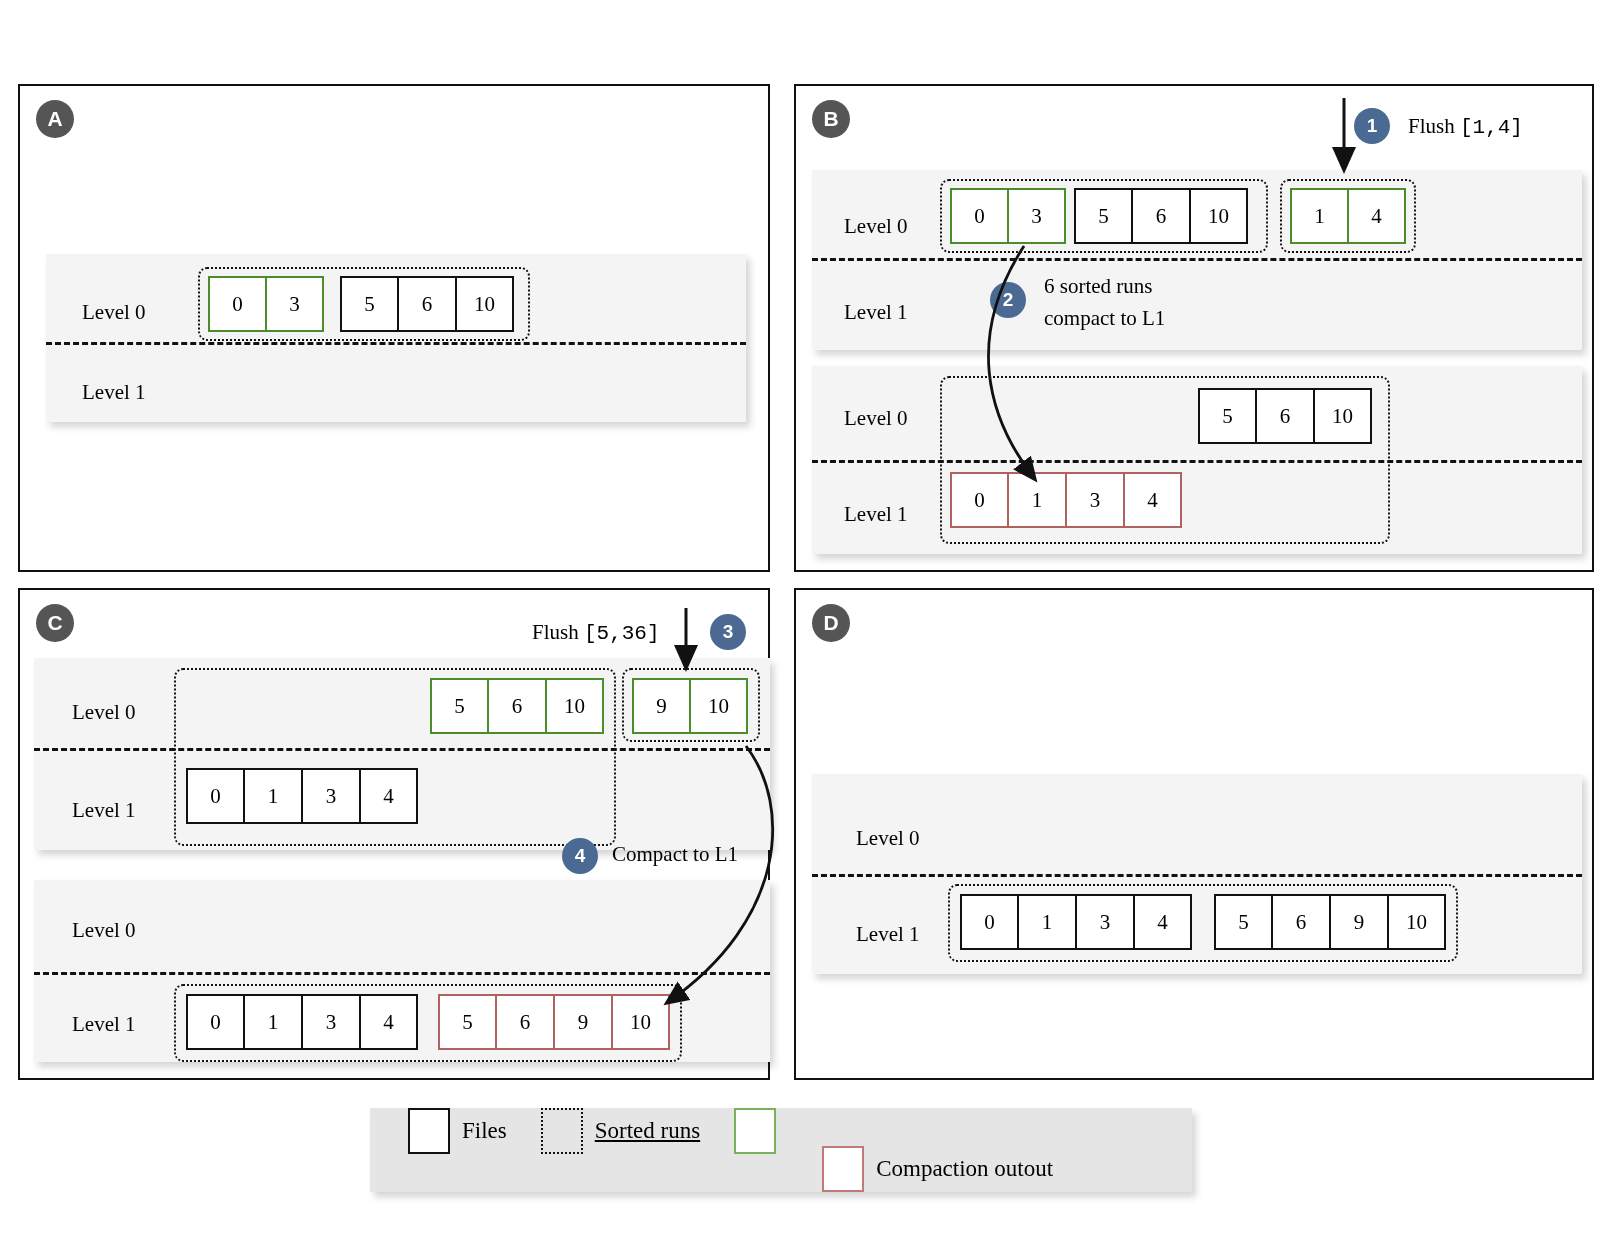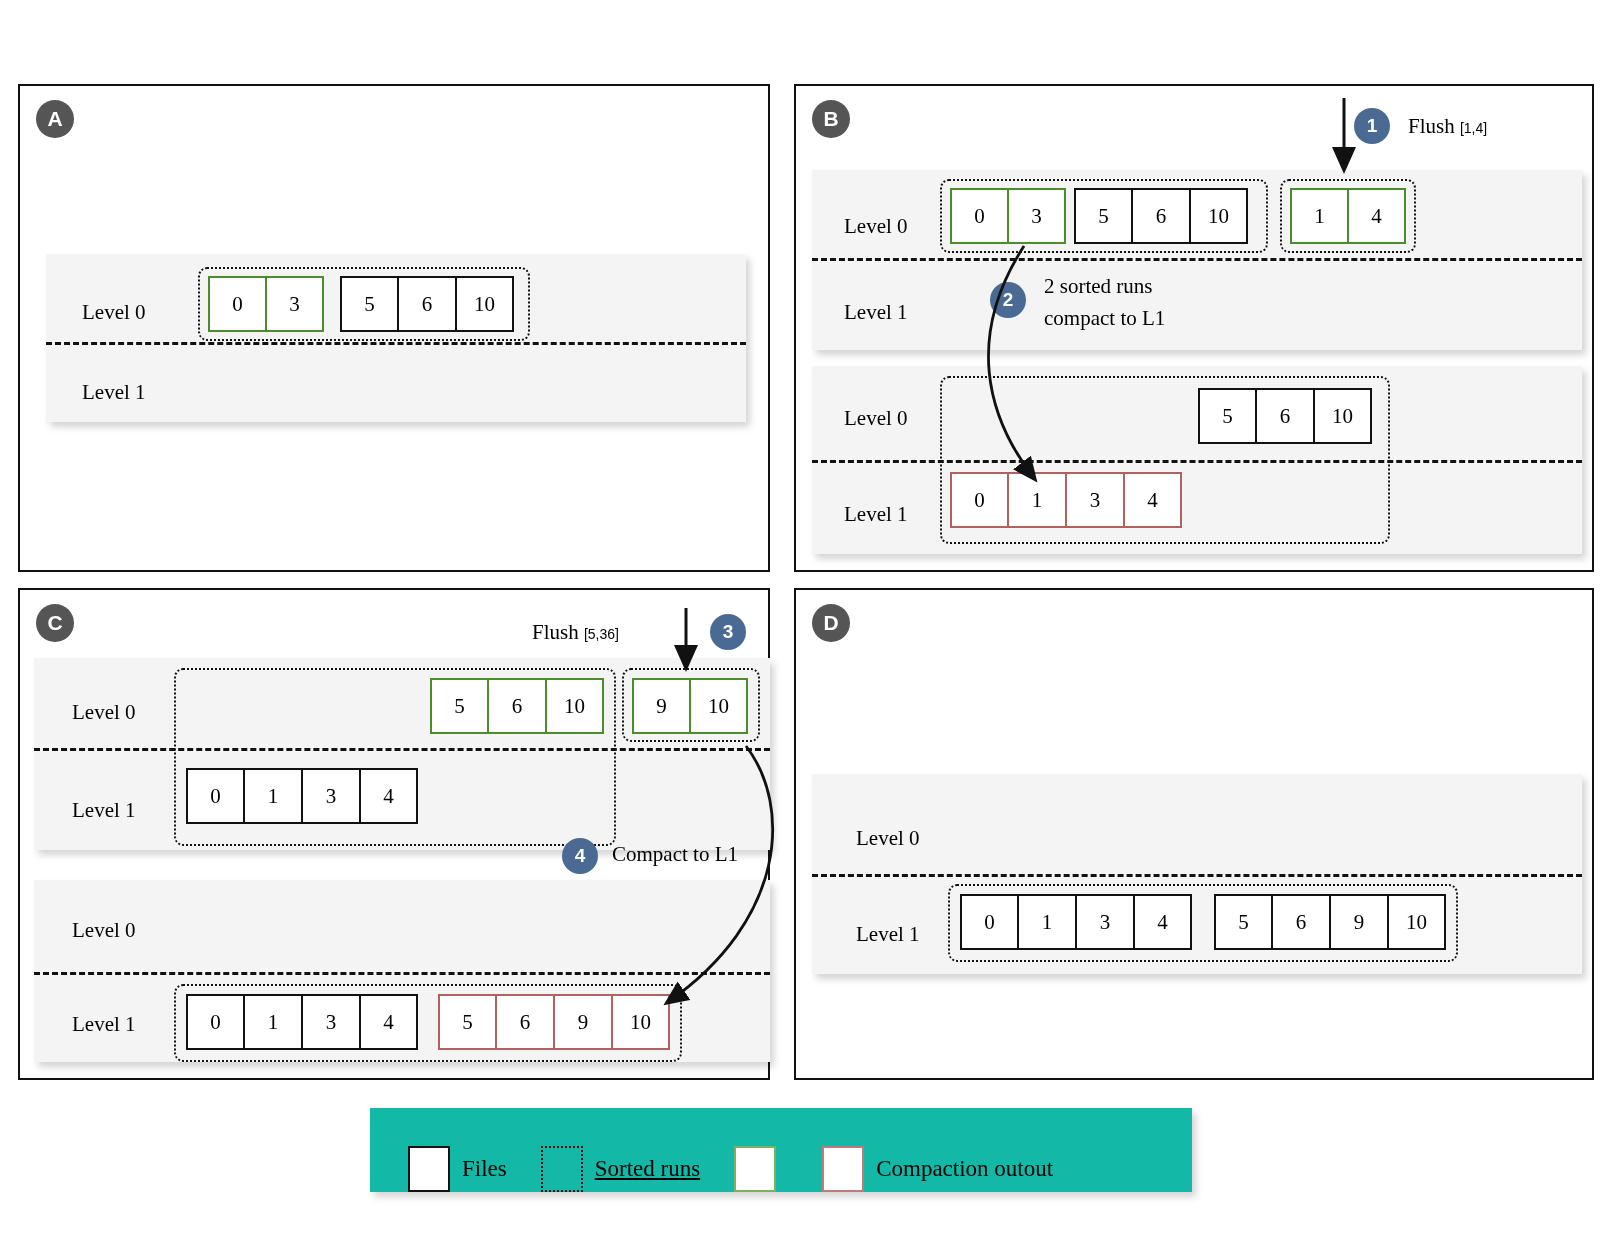--- a/index.html
+++ b/index.html
@@ -100,37 +100,37 @@
 
   
   .anno {
     position: absolute;
     font-size: 21px;
     font-family: "Liberation Serif", "DejaVu Serif", serif;
     white-space: nowrap;
     line-height: 32px;
   }
   .mono {
-    font-family: Liberation Sans, sans-serif;
-    font-size: 14px;
+    font-family: Liberation Mono, monospace;
+    font-size: 21px;
   }
 
   svg.overlay {
     position: absolute; left: 0; top: 0;
     width: 100%; height: 100%;
     pointer-events: none; overflow: visible;
   }
 
   
   #legend {
     position: absolute; left: 370px; top: 1108px;
     width: 822px; height: 84px;
-    background: #14b8a6;
+    background: #e5e5e5;
     box-shadow: 4px 5px 7px rgba(0,0,0,0.17);
-    display: flex; align-items: flex-end;
+    display: flex; align-items: flex-start;
   }
   .leg-item { display: flex; align-items: center; }
   .leg-swatch {
     width: 42px; height: 46px; background: #fff; margin-right: 12px;
   }
   .leg-swatch.solid  { border: 2.5px solid #111; }
   .leg-swatch.dotted { border: 2.5px dotted #111; background: transparent; }
   .leg-swatch.green  { border: 2.5px solid #7cb05f; }
   .leg-swatch.red    { border: 2.5px solid #c07b78; }
   .leg-label { font-size: 23px; font-family: "Liberation Serif","DejaVu Serif",serif; }
@@ -190,21 +190,21 @@
       </div>
 
       <div class="run" style="left:468px; top:9px; width:136px; height:74px;"></div>
       <div class="files green" style="left:478px; top:18px;">
         <div class="cell">1</div>
         <div class="cell">4</div>
       </div>
 
       <div class="step" style="left:178px; top:112px;">2</div>
       <div class="anno" style="left:232px; top:100px;">
-        <div>2 sorted runs</div>
+        <div>6 sorted runs</div>
         <div>compact to L1</div>
       </div>
     </div>
 
     <div class="lsm" style="left:16px; top:280px; width:770px; height:188px;">
       <div class="level-label" style="left:32px; top:40px;">Level 0</div>
       <div class="divider" style="top:94px;"></div>
       <div class="level-label" style="left:32px; top:136px;">Level 1</div>
 
       <div class="run" style="left:128px; top:10px; width:450px; height:168px;"></div>
@@ -341,19 +341,19 @@
       <div class="leg-swatch solid"></div>
       <div class="leg-label">Files</div>
     </div>
     <div class="leg-item" style="margin-left:34px;text-decoration:underline;">
       <div class="leg-swatch dotted"></div>
       <div class="leg-label">Sorted runs</div>
     </div>
     <div class="leg-item" style="margin-left:34px;">
       <div class="leg-swatch green"></div>
     </div>
-    <div class="leg-item" style="margin-left:34px;">
+    <div class="leg-item" style="margin-left:34px;margin-top:38px;">
       <div class="leg-swatch red"></div>
       <div class="leg-label">Compaction outout</div>
     </div>
   </div>
 
 </div>
 
 </body></html>

